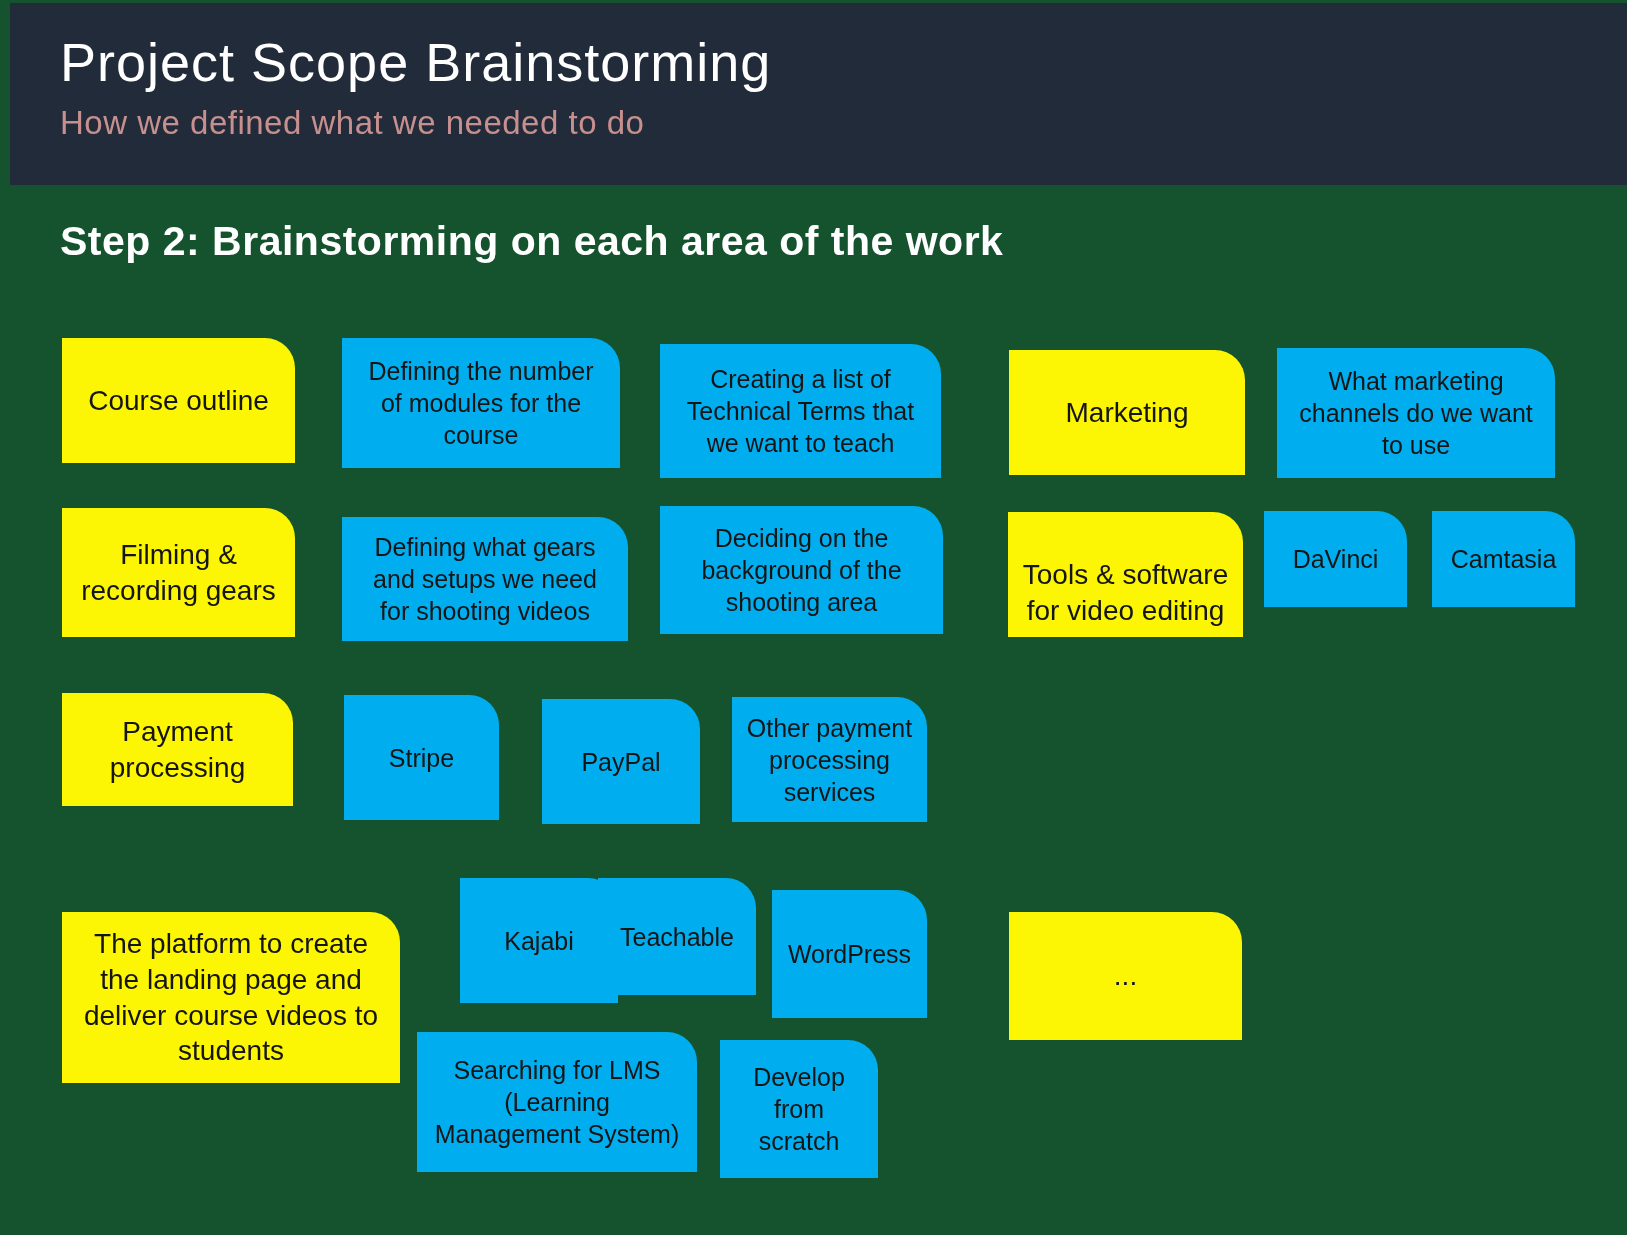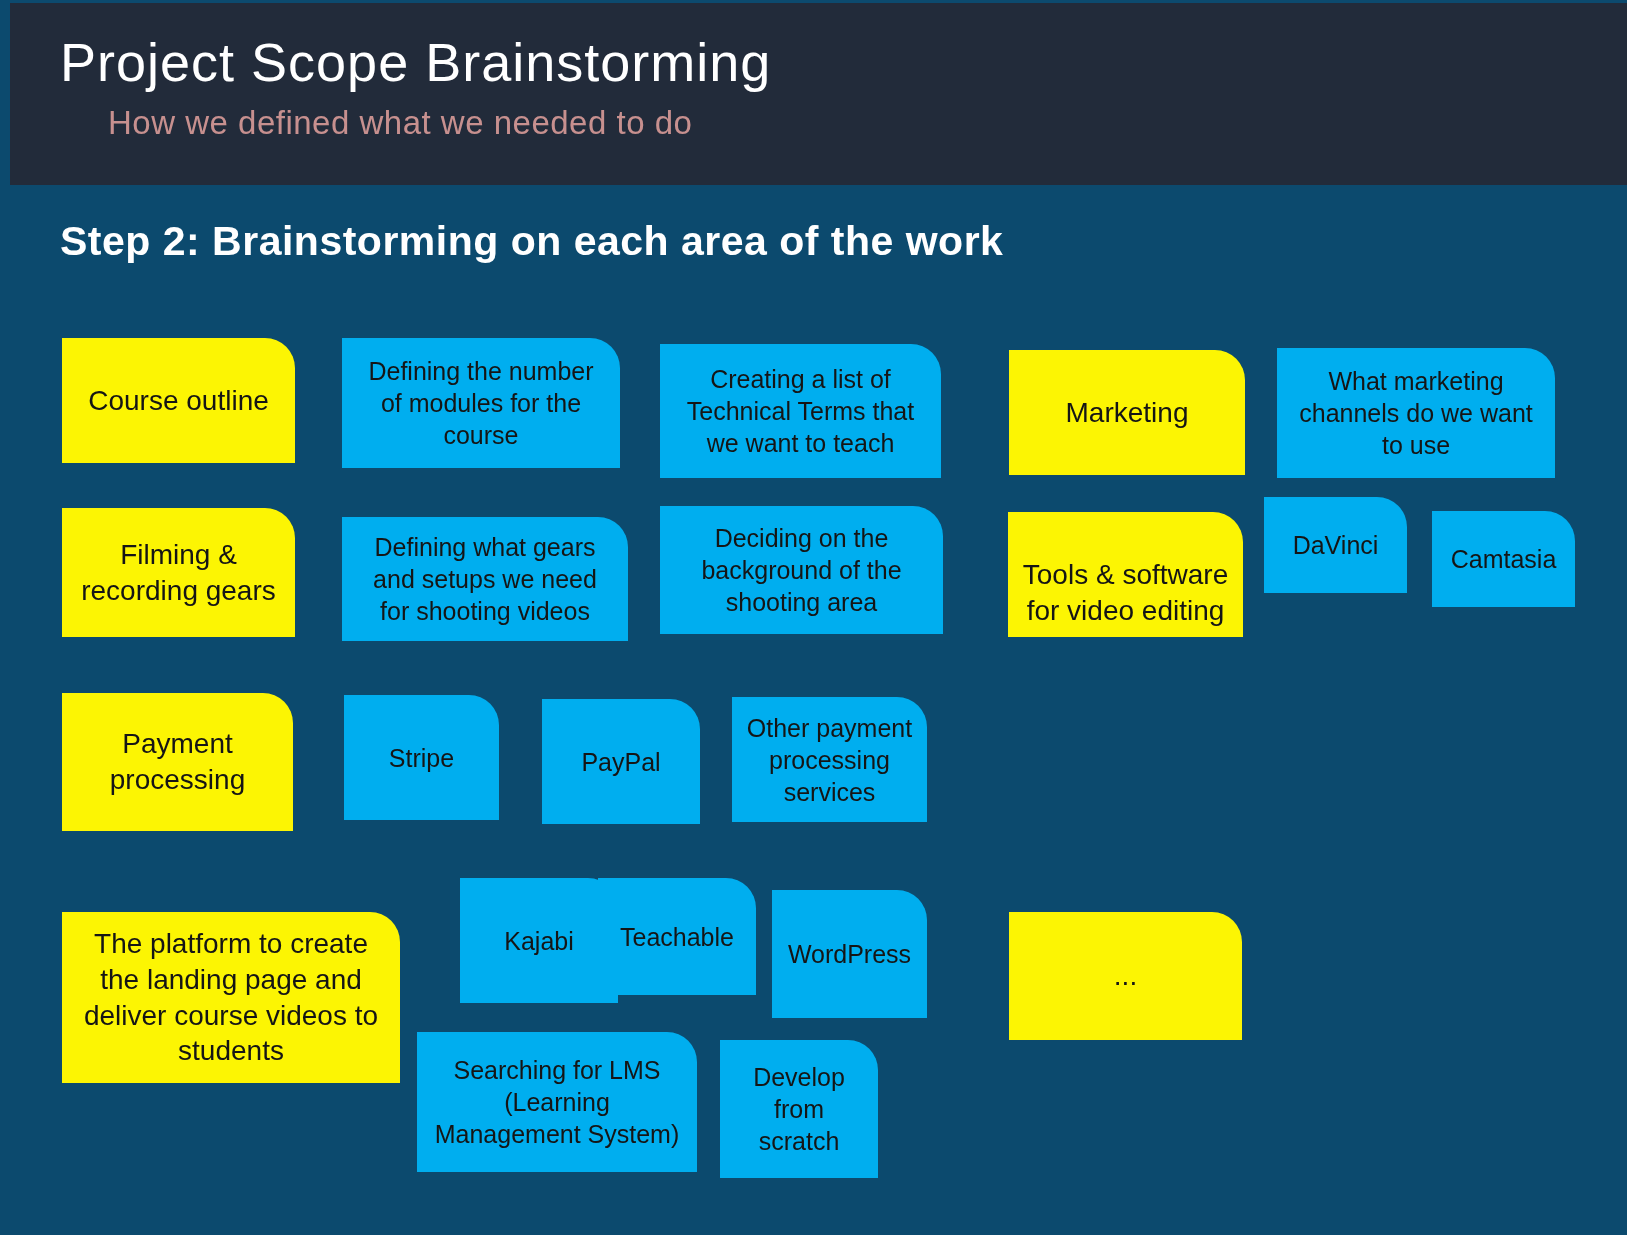--- a/index.html
+++ b/index.html
@@ -4,21 +4,21 @@
 <style>
   html, body {
     margin: 0;
     padding: 0;
     background: #000000;
   }
   #stage {
     position: relative;
     width: 1627px;
     height: 1235px;
-    background: #0c4a6e;
+    background: #14532d;
     overflow: hidden;
     font-family: "Liberation Sans", sans-serif;
   }
   #header {
     position: absolute;
     left: 10px;
     top: 3px;
     width: 1617px;
     height: 182px;
     background: #222B3A;
@@ -31,21 +31,20 @@
     letter-spacing: 1px;
     font-weight: 500;
     line-height: 1.1;
   }
   #subtitle {
     color: #C7908F;
     font-size: 33px;
     letter-spacing: 0.5px;
     margin-top: 12px;
     font-weight: 400;
-    margin-left: 48px;
   }
   #step-heading {
     position: absolute;
     left: 60px;
     top: 218px;
     color: #FFFFFF;
     font-size: 41px;
     font-weight: 700;
     letter-spacing: 0.5px;
   }
@@ -117,27 +116,27 @@
       </div>
       <div class="note idea" style="left: 342px; top: 517px; width: 286px; height: 124px;">
         <span>Defining what gears and setups we need for shooting videos</span>
       </div>
       <div class="note idea" style="left: 660px; top: 506px; width: 283px; height: 128px;">
         <span>Deciding on the background of the shooting area</span>
       </div>
       <div class="note category" style="left: 1008px; top: 512px; width: 235px; height: 125px; align-items: flex-end;">
         <span>Tools &amp; software for video editing</span>
       </div>
-      <div class="note idea" style="left: 1264px; top: 497px; width: 143px; height: 96px;">
+      <div class="note idea" style="left: 1264px; top: 511px; width: 143px; height: 96px;">
         <span>DaVinci</span>
       </div>
       <div class="note idea" style="left: 1432px; top: 511px; width: 143px; height: 96px; align-items: center;">
         <span>Camtasia</span>
       </div>
-      <div class="note category" style="left: 62px; top: 693px; width: 231px; height: 138px;">
+      <div class="note category" style="left: 62px; top: 693px; width: 231px; height: 113px;">
         <span>Payment processing</span>
       </div>
       <div class="note idea" style="left: 344px; top: 695px; width: 155px; height: 125px;">
         <span>Stripe</span>
       </div>
       <div class="note idea" style="left: 542px; top: 699px; width: 158px; height: 125px;">
         <span>PayPal</span>
       </div>
       <div class="note idea" style="left: 732px; top: 697px; width: 195px; height: 125px;">
         <span>Other payment processing services</span>

